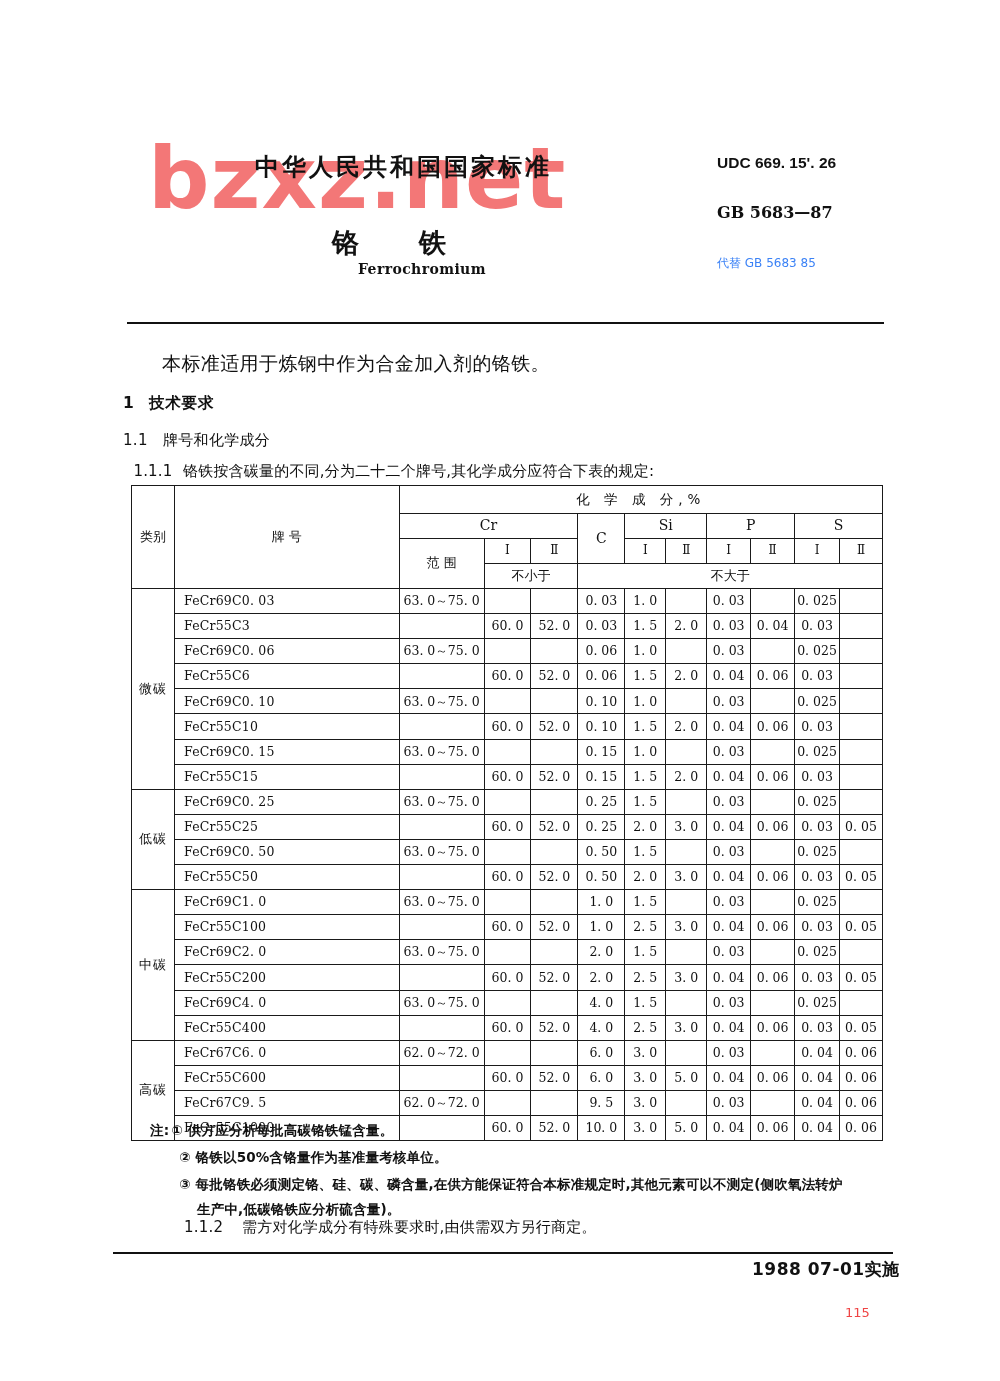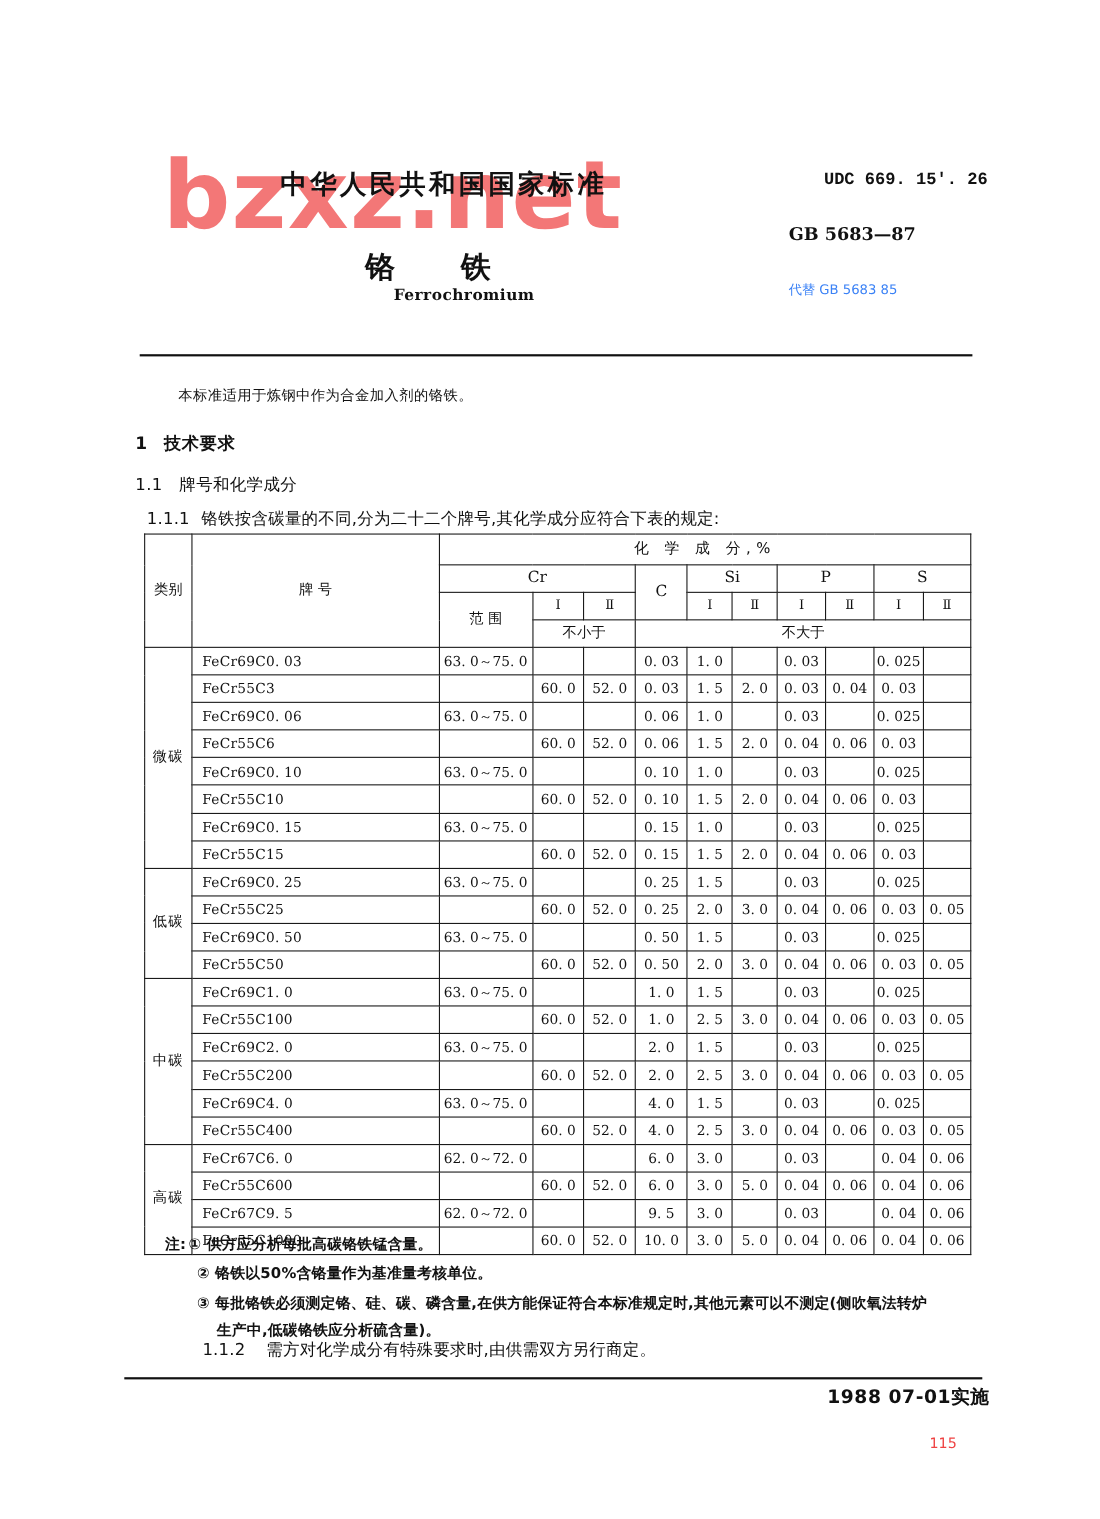--- a/index.html
+++ b/index.html
@@ -74,23 +74,22 @@
     font-family: "DejaVu Serif", "Liberation Serif", serif;
     letter-spacing: .4px;
     white-space: nowrap;
   }
   .udc {
     position: absolute;
     left: 717px;
     top: 154px;
     font-size: 15.5px;
     font-weight: 700;
-    font-family: Liberation Mono, monospace;
-    white-space: nowrap;
-    margin-left: 32px;
+    font-family: Liberation Sans, sans-serif;
+    white-space: nowrap;
   }
   .gbno {
     position: absolute;
     left: 717px;
     top: 203px;
     font-size: 16px;
     font-weight: 700;
     font-family: "DejaVu Serif", "Liberation Serif", serif;
     white-space: nowrap;
   }
@@ -109,21 +108,21 @@
     width: 757px;
     height: 2px;
     background: #111;
   }
 
   
   .scope {
     position: absolute;
     left: 162px;
     top: 351px;
-    font-size: 13px;
+    font-size: 19px;
     letter-spacing: .4px;
     white-space: nowrap;
   }
   .h1 {
     position: absolute;
     left: 123px;
     top: 393px;
     font-size: 15.5px;
     font-weight: 700;
     letter-spacing: .8px;

